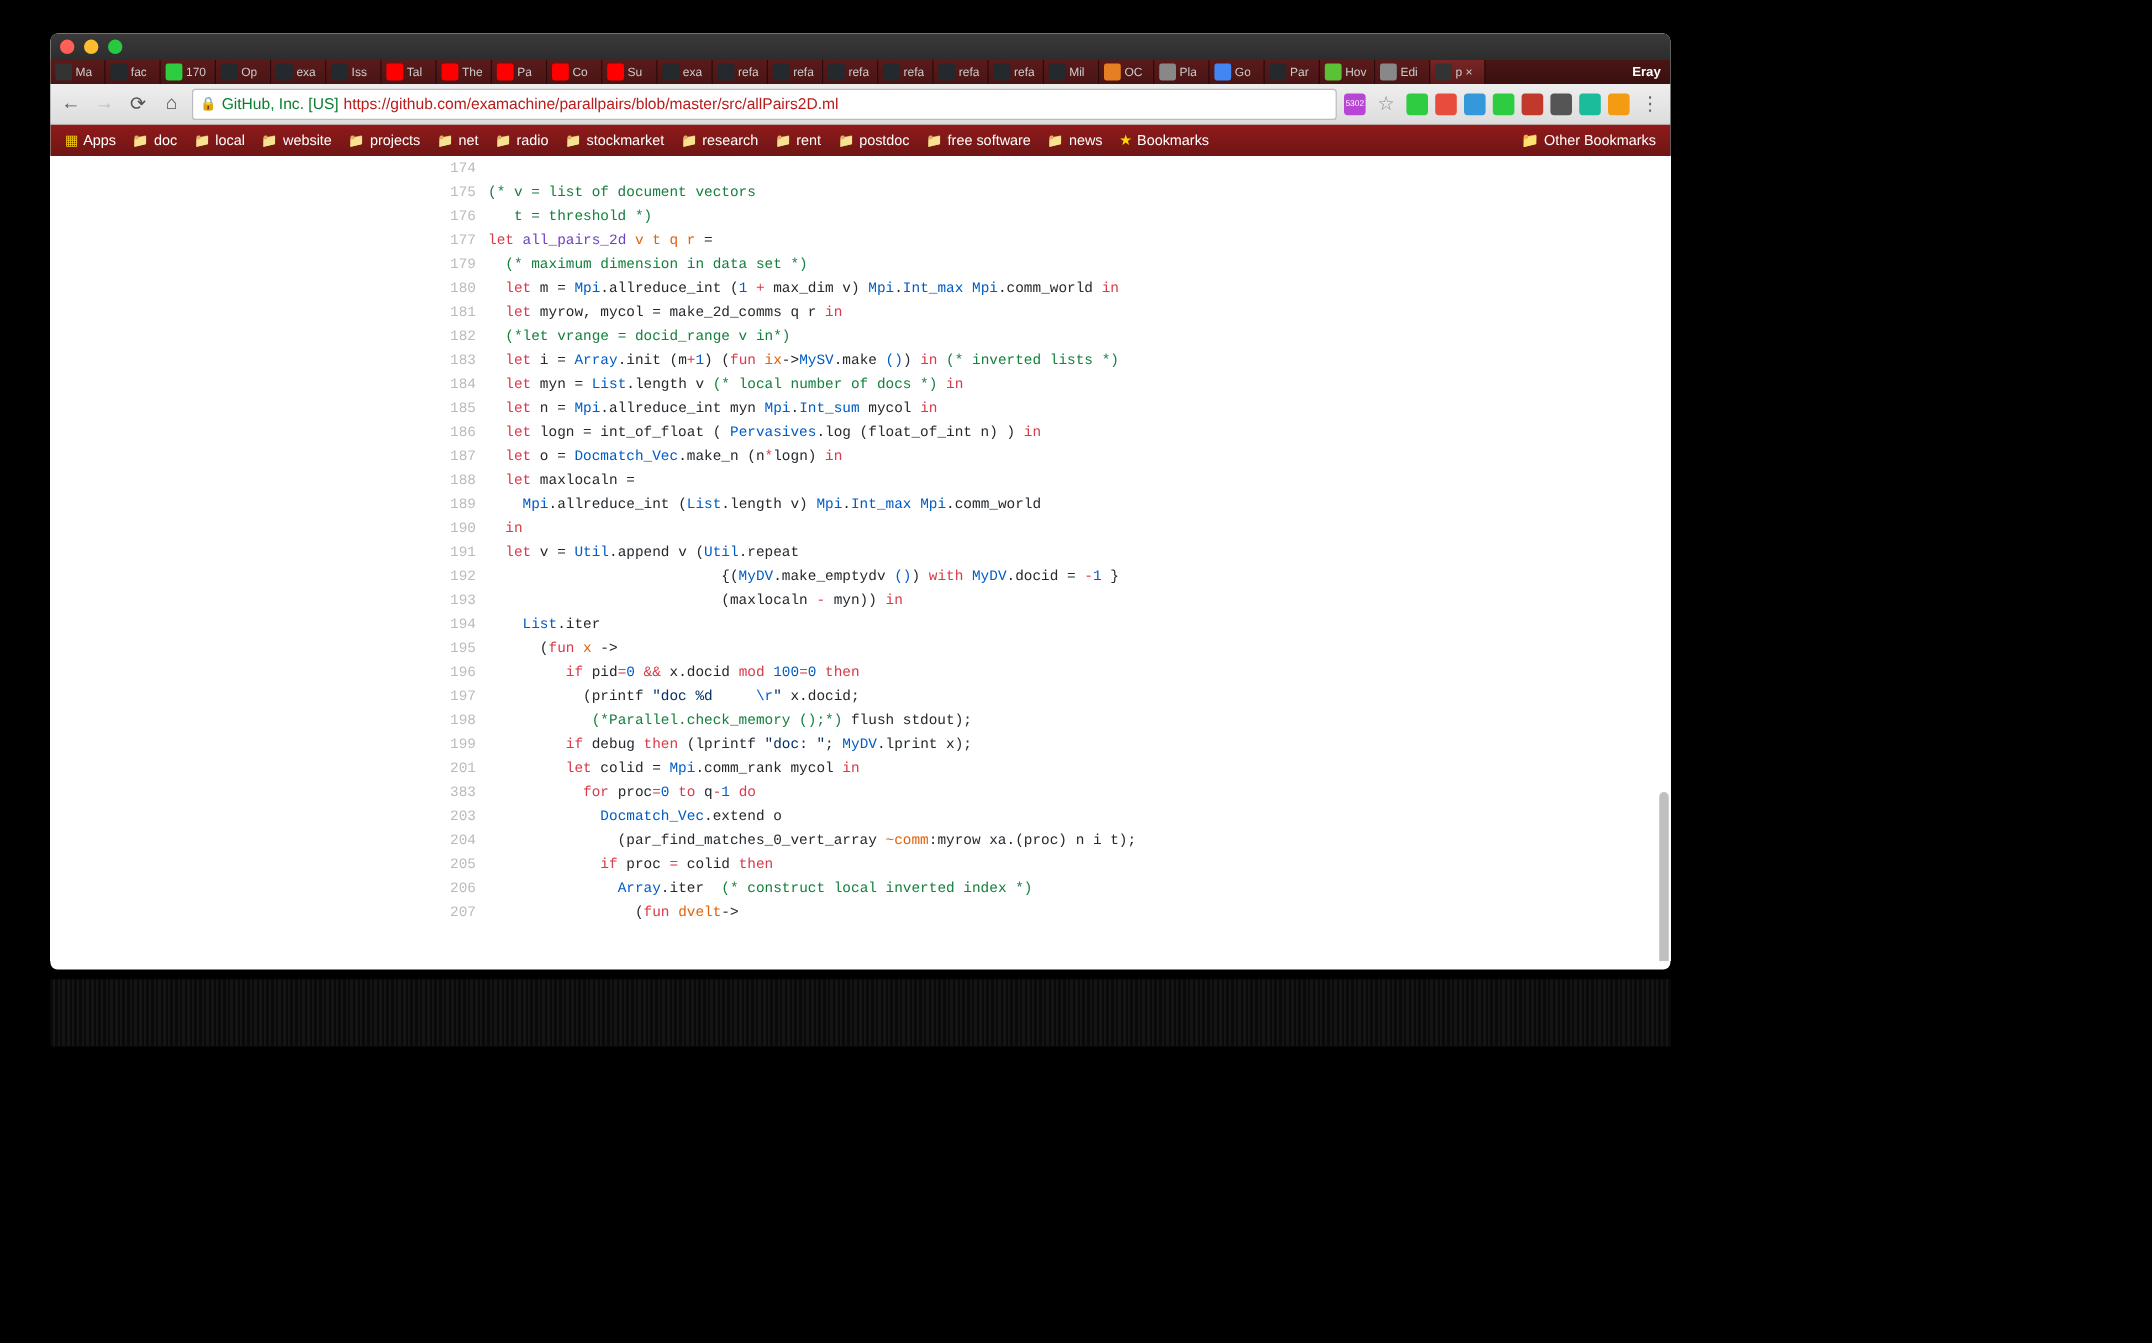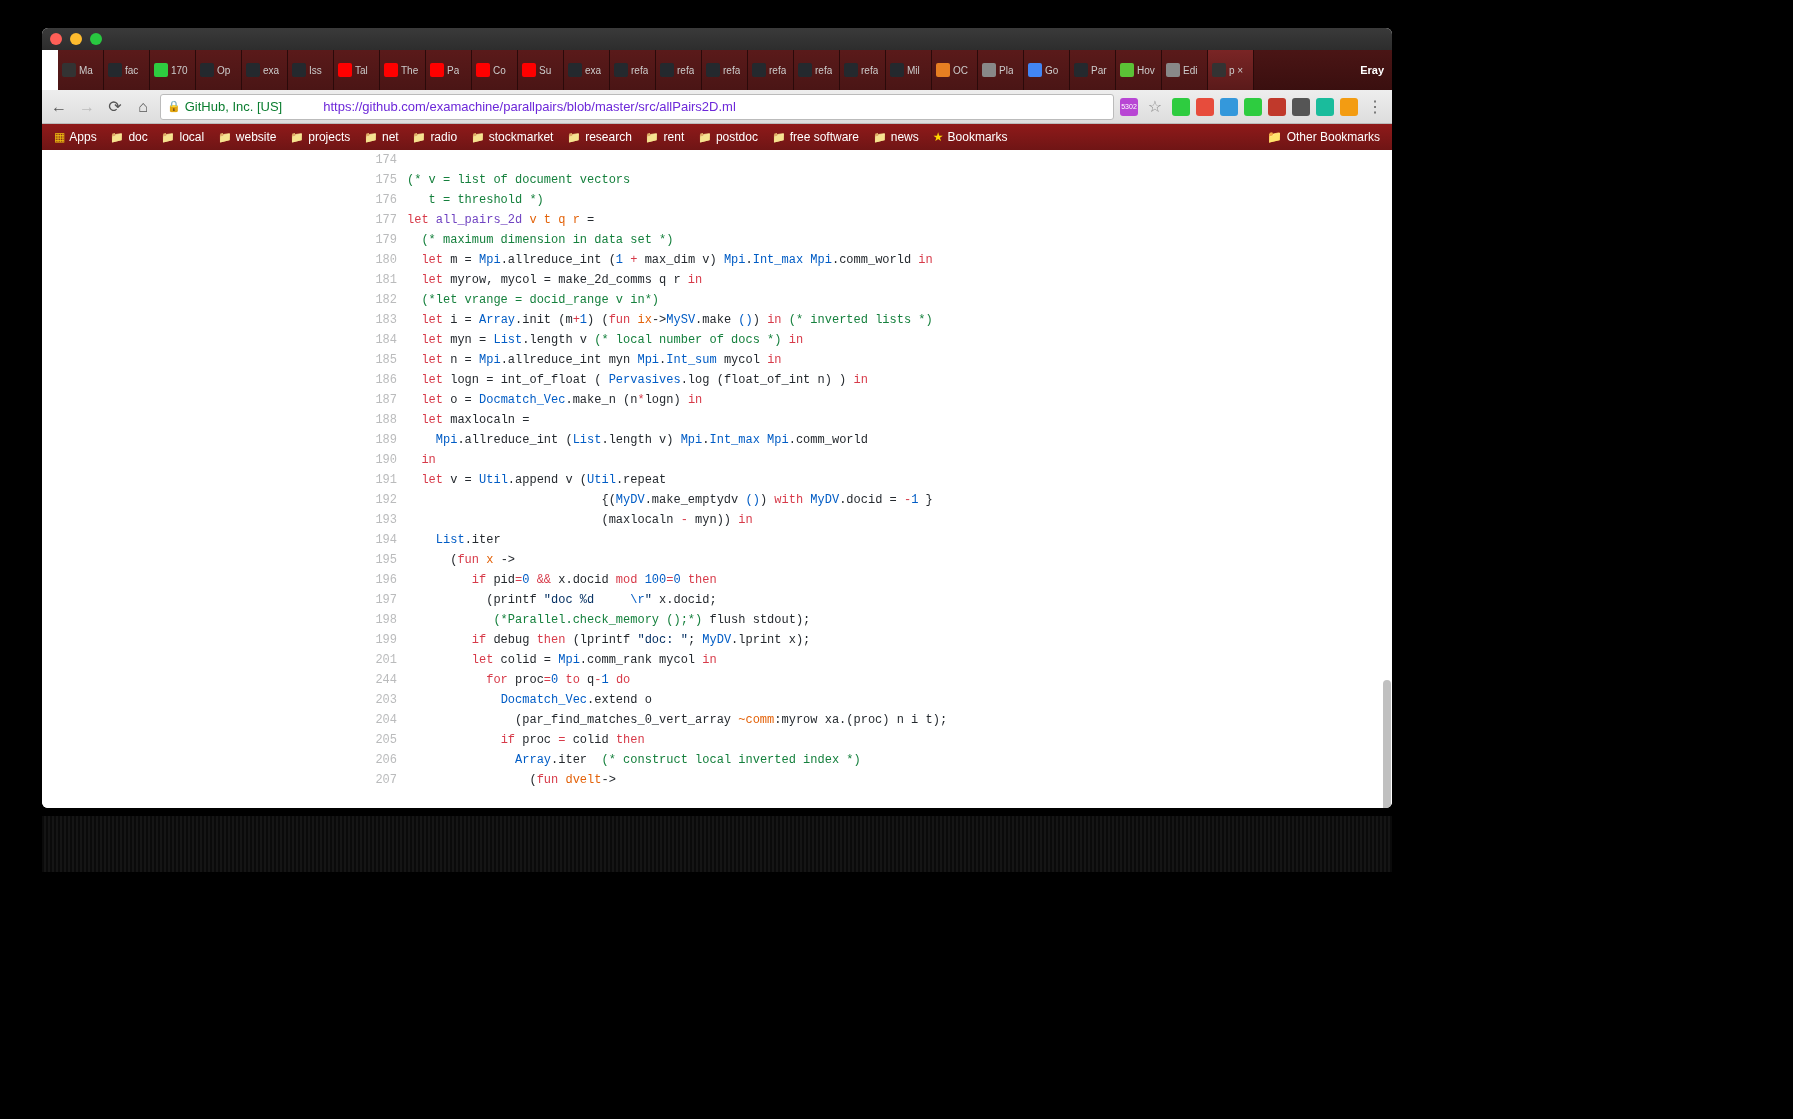--- a/index.html
+++ b/index.html
@@ -27,26 +27,25 @@
   display: flex;
   align-items: center;
   padding: 0 8px;
 }
 .traffic-lights { display: flex; gap: 8px; }
 .tl { width: 12px; height: 12px; border-radius: 50%; }
 .tl.red { background: #ff5f57; }
 .tl.yellow { background: #febc2e; }
 .tl.green { background: #28c840; }
 .tabstrip {
-  height: 40px;
+  height: 20px;
   background: linear-gradient(#4a1515, #3a0f0f);
   display: flex;
   align-items: stretch;
   overflow: hidden;
-  margin-left: 16px;
 }
 .tab {
   flex: 0 0 auto;
   width: 46px;
   background: linear-gradient(#5a1a1a, #4a1515);
   border-right: 1px solid #2a0a0a;
   display: flex;
   align-items: center;
   padding: 0 4px;
   gap: 3px;
@@ -88,21 +87,21 @@
   border: 1px solid #bbb;
   border-radius: 3px;
   display: flex;
   align-items: center;
   padding: 0 6px;
   font-size: 13px;
   gap: 4px;
 }
 .lock { color: #0a7d2f; font-size: 11px; }
 .site-id { color: #0a7d2f; }
-.url-rest { color: #6d28d9; margin-left: 37px; }
+.url-rest { color: #b91c1c; }
 .ext-icons { display: flex; gap: 6px; align-items: center; }
 .ext-ic { width: 18px; height: 18px; border-radius: 3px; }
 .bookmarkbar {
   height: 26px;
   background: linear-gradient(#8f1a1a, #6f1515);
   display: flex;
   align-items: center;
   padding: 0 6px;
   gap: 2px;
   font-size: 12px;
@@ -494,21 +493,21 @@
           </div>
           <div class="code-line">
             <div class="ln">199</div>
             <div class="lc">         <span class="k">if</span> debug <span class="k">then</span> (lprintf <span class="s">"doc: "</span>; <span class="ty">MyDV</span>.lprint x);</div>
           </div>
           <div class="code-line">
             <div class="ln">201</div>
             <div class="lc">         <span class="k">let</span> colid = <span class="ty">Mpi</span>.comm_rank mycol <span class="k">in</span></div>
           </div>
           <div class="code-line">
-            <div class="ln">244</div>
+            <div class="ln">383</div>
             <div class="lc">           <span class="k">for</span> proc<span class="k">=</span><span class="n">0</span> <span class="k">to</span> q<span class="k">-</span><span class="n">1</span> <span class="k">do</span></div>
           </div>
           <div class="code-line">
             <div class="ln">203</div>
             <div class="lc">             <span class="ty">Docmatch_Vec</span>.extend o</div>
           </div>
           <div class="code-line">
             <div class="ln">204</div>
             <div class="lc">               (par_find_matches_0_vert_array <span class="pl">~comm</span>:myrow xa.(proc) n i t);</div>
           </div>

